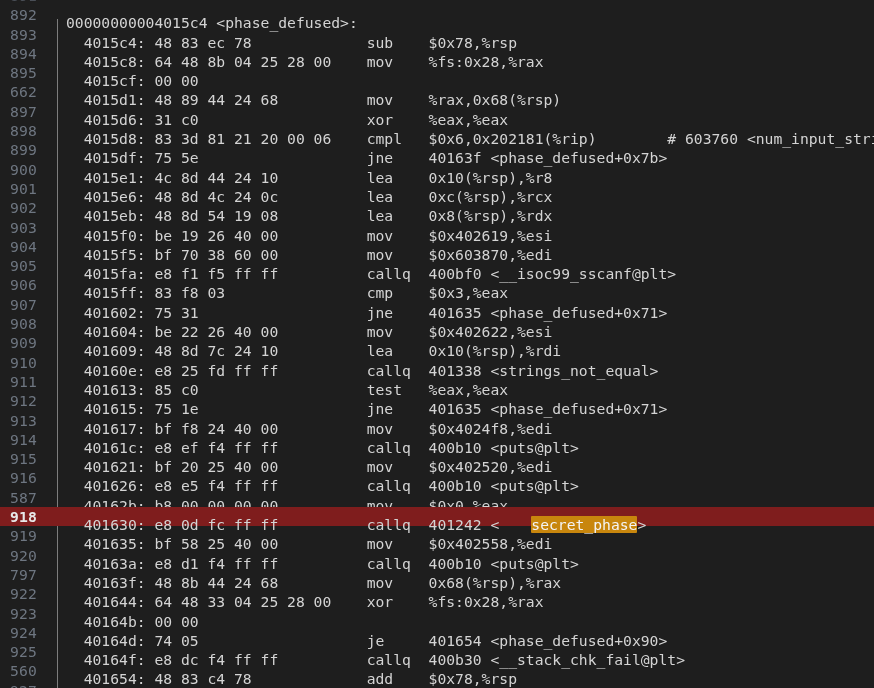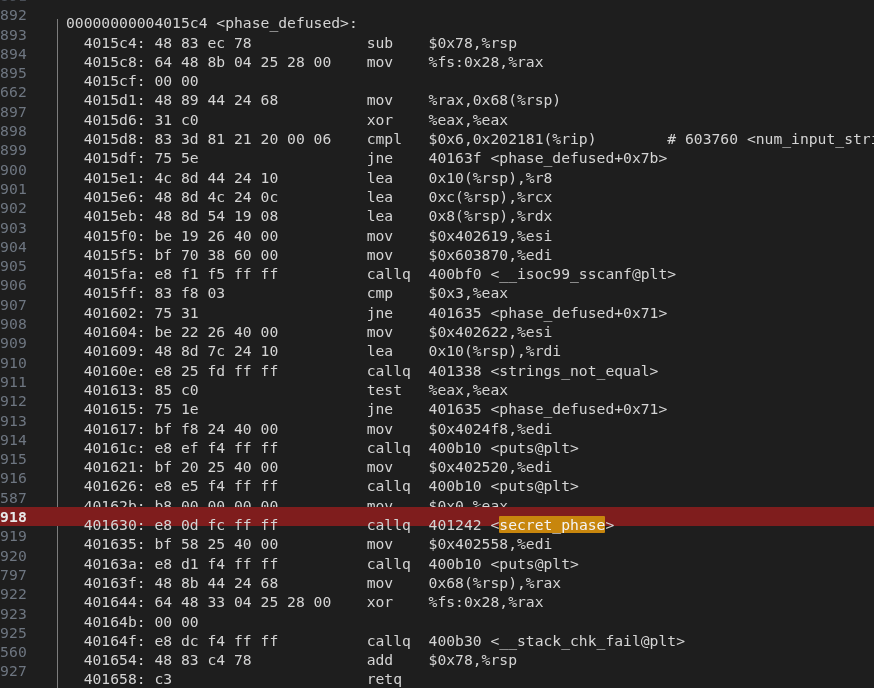--- a/index.html
+++ b/index.html
@@ -50,41 +50,42 @@
     white-space: pre;
   }
   .row.active {
     background: #7f1d1d;
   }
 
   .lnum {
     position: absolute;
     left: 0;
     width: 47px;
-    text-align: left;
+    text-align: center;
     color: #6e7681;
     letter-spacing: 0.2px;
   }
   .row.active .lnum {
     color: #e8e8e8;
     font-weight: bold;
   }
 
   .content {
     position: absolute;
     left: 66px;
     top: 8px;
     white-space: pre;
     color: #d4d4d4;
   }
 
   .hl {
     background: #c8860d;
     color: #f4f4f4;
     border-radius: 1px;
+    margin-left: 32px;
   }
 
   .hidden-top-row .lnum,
   .hidden-top-row .content { color: #4a4f57; }
 </style>
 </head>
 <body>
 
 <div id="editor">
   <div id="indent-guide"></div>
@@ -115,17 +116,18 @@
       <div class="row"><span class="lnum">914</span><span class="content">  40161c: e8 ef f4 ff ff          callq  400b10 &lt;puts@plt&gt;</span></div>
       <div class="row"><span class="lnum">915</span><span class="content">  401621: bf 20 25 40 00          mov    $0x402520,%edi</span></div>
       <div class="row"><span class="lnum">916</span><span class="content">  401626: e8 e5 f4 ff ff          callq  400b10 &lt;puts@plt&gt;</span></div>
       <div class="row"><span class="lnum">587</span><span class="content">  40162b: b8 00 00 00 00          mov    $0x0,%eax</span></div>
       <div class="row active"><span class="lnum">918</span><span class="content"><span>  401630: e8 0d fc ff ff          callq  401242 &lt;</span><span class="hl">secret_phase</span><span>&gt;</span></span></div>
       <div class="row"><span class="lnum">919</span><span class="content">  401635: bf 58 25 40 00          mov    $0x402558,%edi</span></div>
       <div class="row"><span class="lnum">920</span><span class="content">  40163a: e8 d1 f4 ff ff          callq  400b10 &lt;puts@plt&gt;</span></div>
       <div class="row"><span class="lnum">797</span><span class="content">  40163f: 48 8b 44 24 68          mov    0x68(%rsp),%rax</span></div>
       <div class="row"><span class="lnum">922</span><span class="content">  401644: 64 48 33 04 25 28 00    xor    %fs:0x28,%rax</span></div>
       <div class="row"><span class="lnum">923</span><span class="content">  40164b: 00 00</span></div>
+      <div class="row"><span class="lnum">924</span><span class="content">  40164d: 74 05                   je     401654 &lt;phase_defused+0x90&gt;</span></div>
       <div class="row"><span class="lnum">925</span><span class="content">  40164f: e8 dc f4 ff ff          callq  400b30 &lt;__stack_chk_fail@plt&gt;</span></div>
       <div class="row"><span class="lnum">560</span><span class="content">  401654: 48 83 c4 78             add    $0x78,%rsp</span></div>
       <div class="row"><span class="lnum">927</span><span class="content">  401658: c3                      retq</span></div>
     </div>
 </div>
 
 </body></html>

